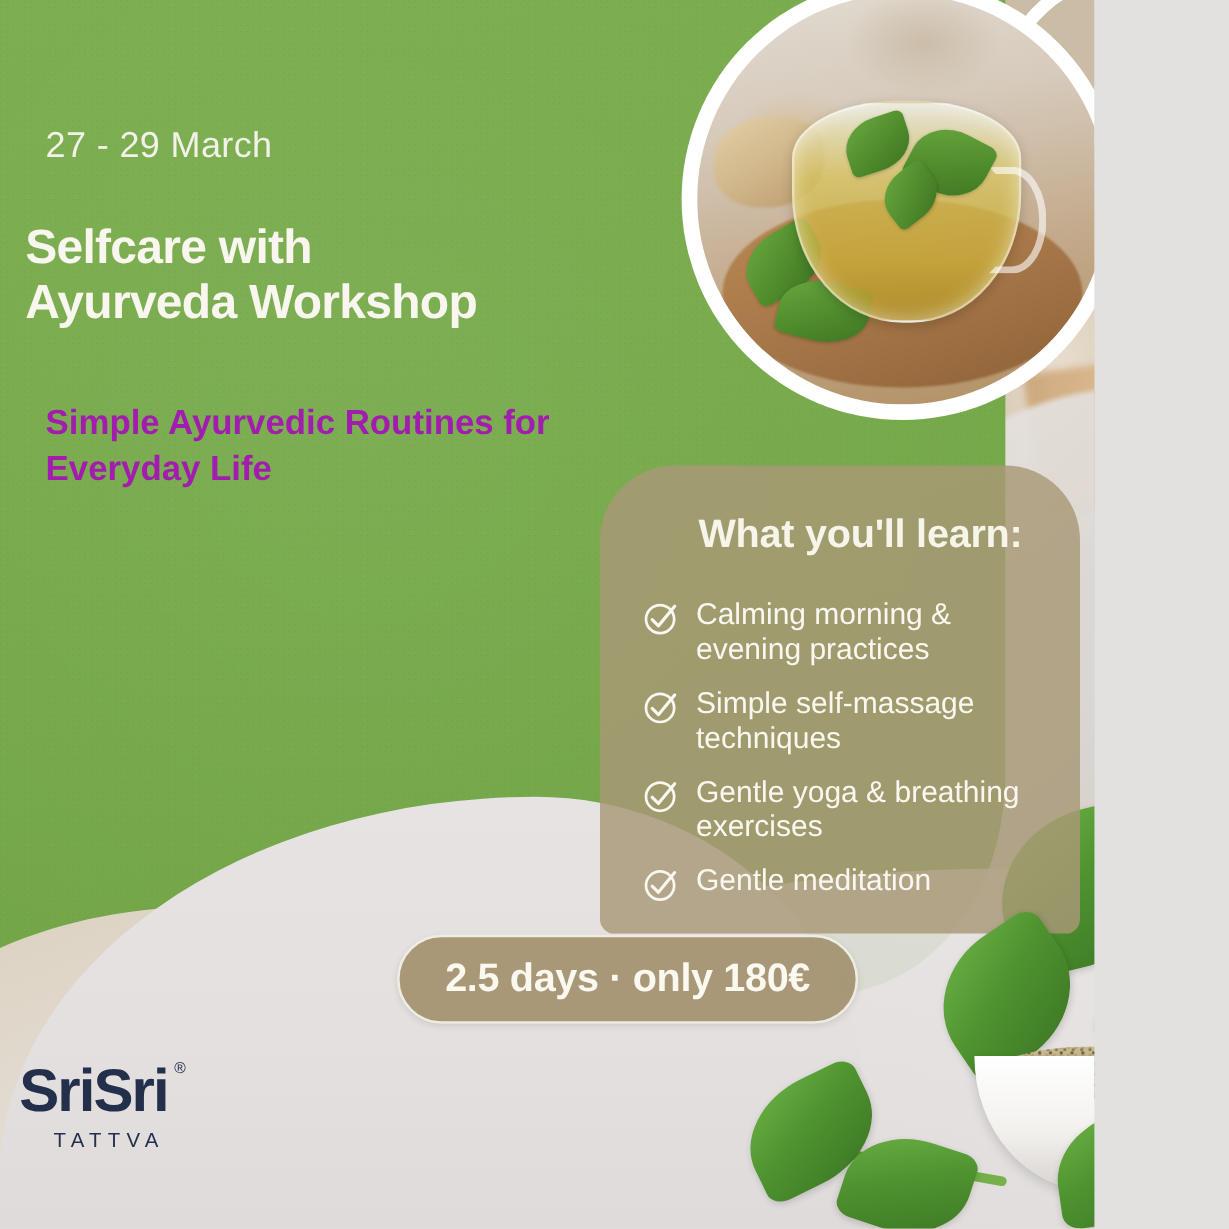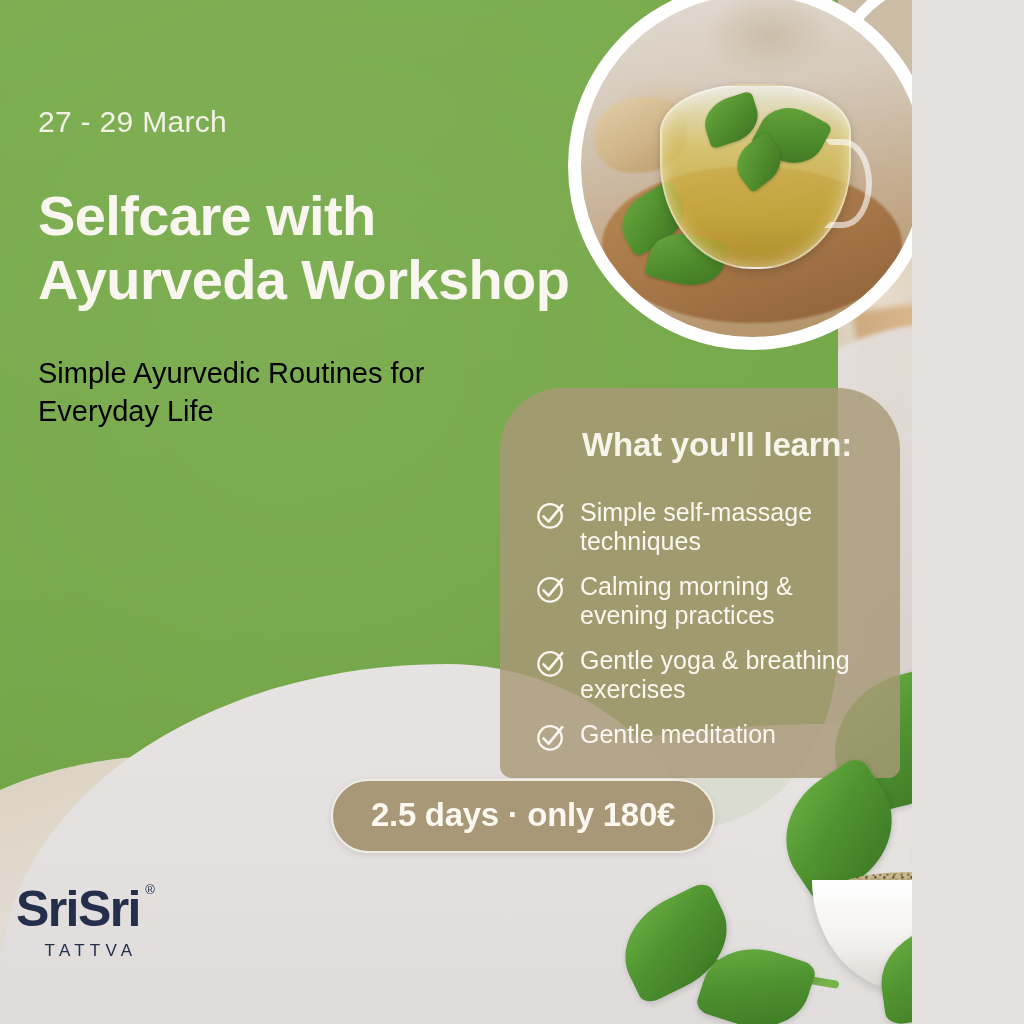--- a/index.html
+++ b/index.html
@@ -172,27 +172,27 @@
     letter-spacing:-.3px;
     box-shadow:0 2px 6px rgba(0,0,0,.10);
   }
 
   
   .date-line {
     position:absolute; left:38px; top:105px;
     color:#f3f1e8; font-size:30px; letter-spacing:.3px;
   }
   .headline {
-    position:absolute; left:38px; top:184px;
-    color:#f8f6ee; font-size:56px; font-weight:bold;
+    position:absolute; left:21px; top:184px;
+    color:#f8f6ee; font-size:40px; font-weight:bold;
     line-height:1.14; letter-spacing:-.6px;
   }
   .subhead {
-    position:absolute; left:38px; top:354px;
-    color:#000000; font-size:29px; line-height:1.32;
+    position:absolute; left:38px; top:334px;
+    color:#a21caf; font-size:29px; line-height:1.32;font-weight:bold;
   }
 
   
   .logo {
     position:absolute; left:16px; top:880px;
   }
   .logo-mark {
     position:relative; display:inline-block;
     color:#232f4b; font-size:50px; font-weight:bold;
     letter-spacing:-1.6px;
@@ -293,30 +293,30 @@
   <div class="learn-card">
     <div class="learn-title">What you'll learn:</div>
     <ul class="learn-list">
       <li class="learn-item">
         <span class="check-icon">
           <svg viewBox="0 0 32 32" width="30" height="30">
             <circle cx="15" cy="17" r="12.5" fill="none" stroke="#faf7f0" stroke-width="2.4"></circle>
             <path d="M8 17.5 L13.5 23 L28 5.5" fill="none" stroke="#faf7f0" stroke-width="2.8" stroke-linecap="round" stroke-linejoin="round"></path>
           </svg>
         </span>
-        <span class="learn-text">Simple self-massage techniques</span>
+        <span class="learn-text">Calming morning &amp; evening practices</span>
       </li>
       <li class="learn-item">
         <span class="check-icon">
           <svg viewBox="0 0 32 32" width="30" height="30">
             <circle cx="15" cy="17" r="12.5" fill="none" stroke="#faf7f0" stroke-width="2.4"></circle>
             <path d="M8 17.5 L13.5 23 L28 5.5" fill="none" stroke="#faf7f0" stroke-width="2.8" stroke-linecap="round" stroke-linejoin="round"></path>
           </svg>
         </span>
-        <span class="learn-text">Calming morning &amp; evening practices</span>
+        <span class="learn-text">Simple self-massage techniques</span>
       </li>
       <li class="learn-item">
         <span class="check-icon">
           <svg viewBox="0 0 32 32" width="30" height="30">
             <circle cx="15" cy="17" r="12.5" fill="none" stroke="#faf7f0" stroke-width="2.4"></circle>
             <path d="M8 17.5 L13.5 23 L28 5.5" fill="none" stroke="#faf7f0" stroke-width="2.8" stroke-linecap="round" stroke-linejoin="round"></path>
           </svg>
         </span>
         <span class="learn-text">Gentle yoga &amp; breathing exercises</span>
       </li>

